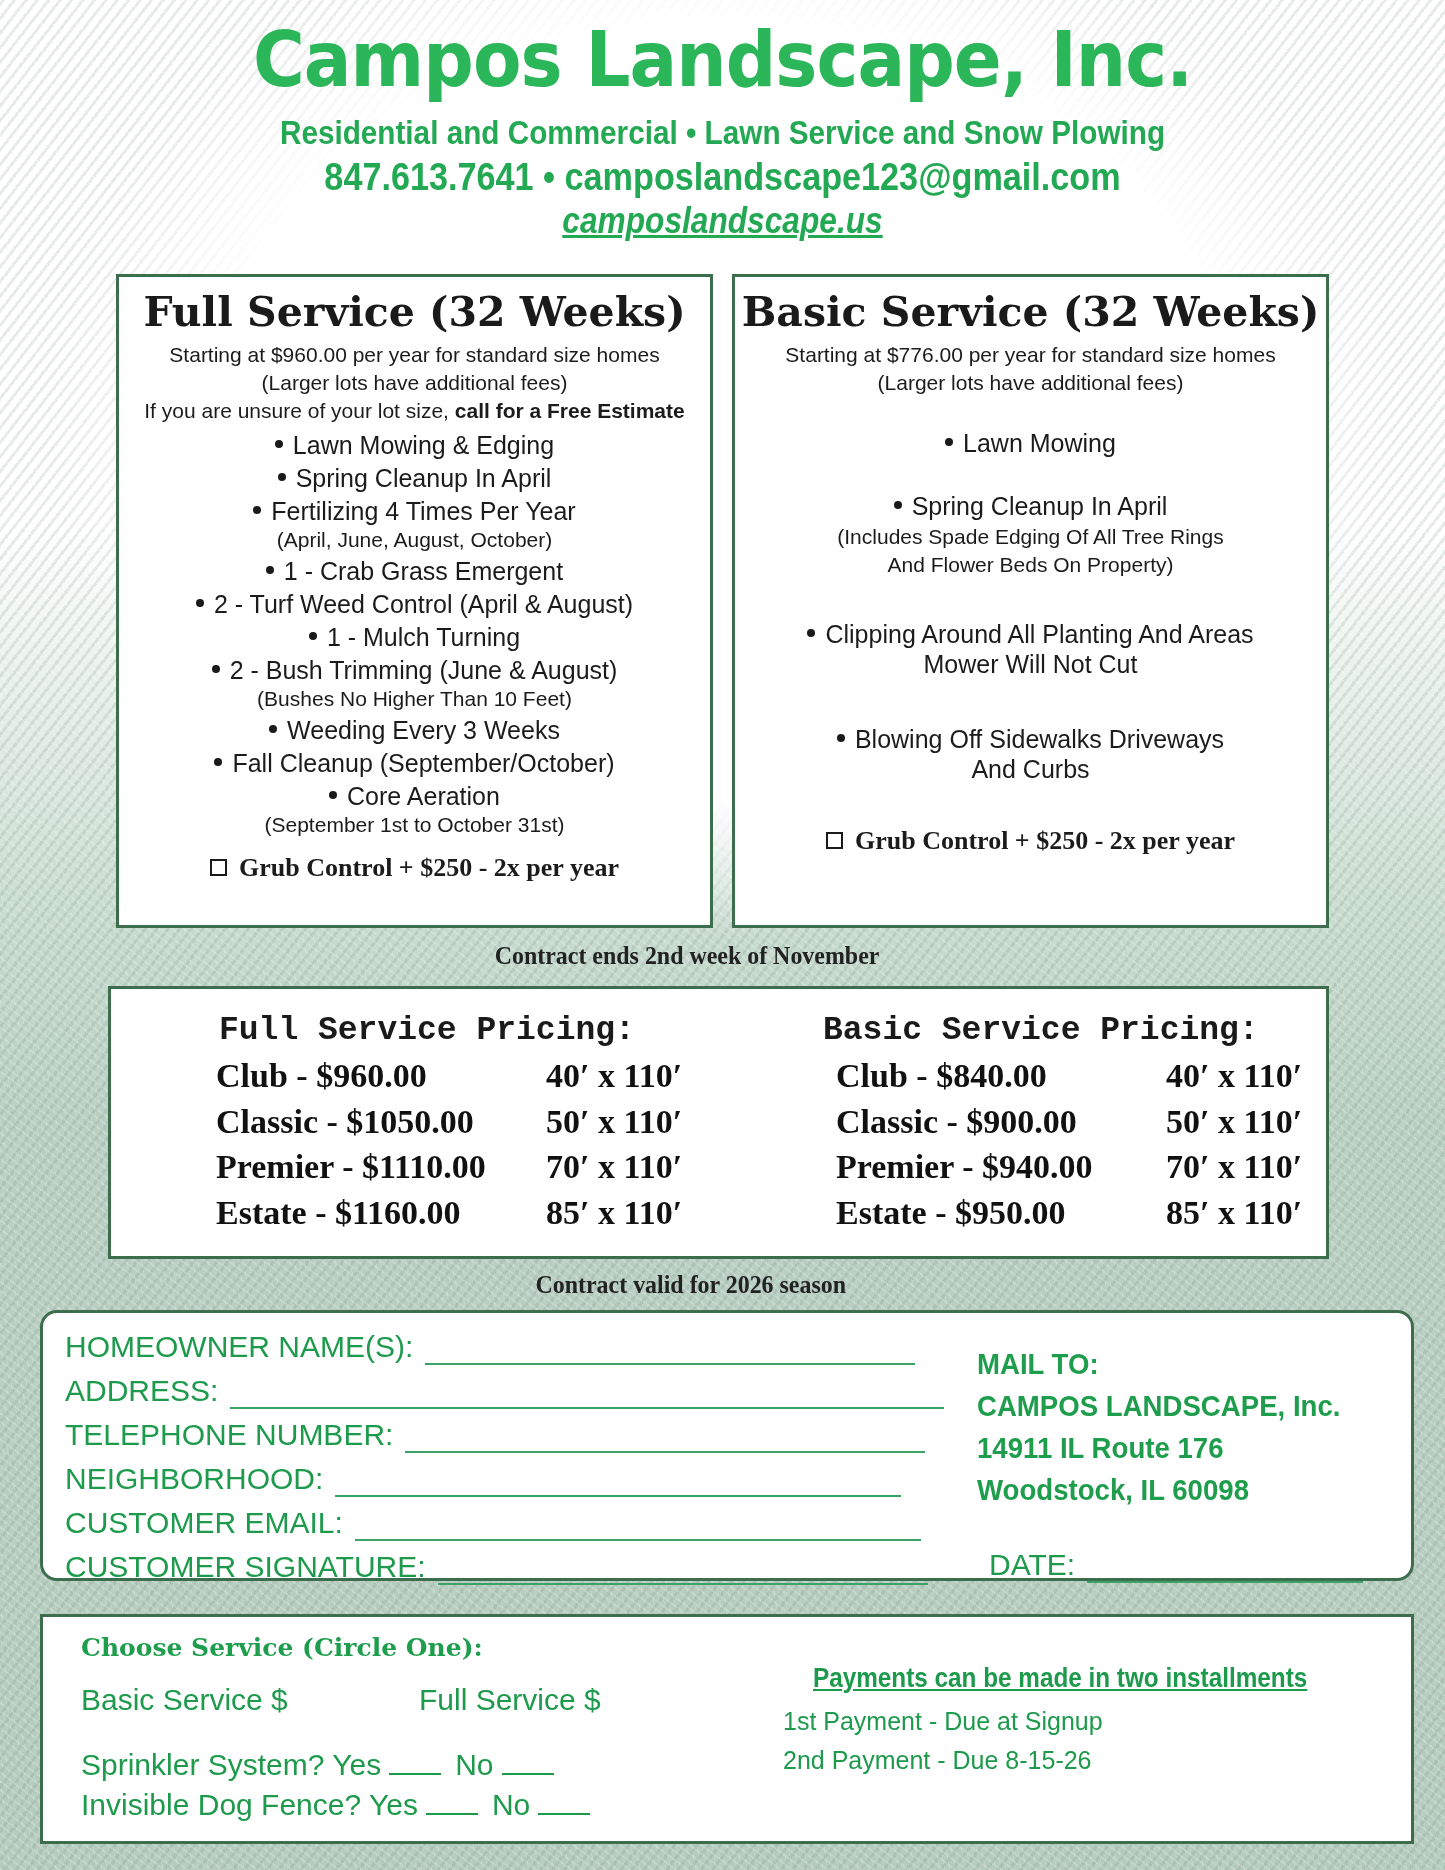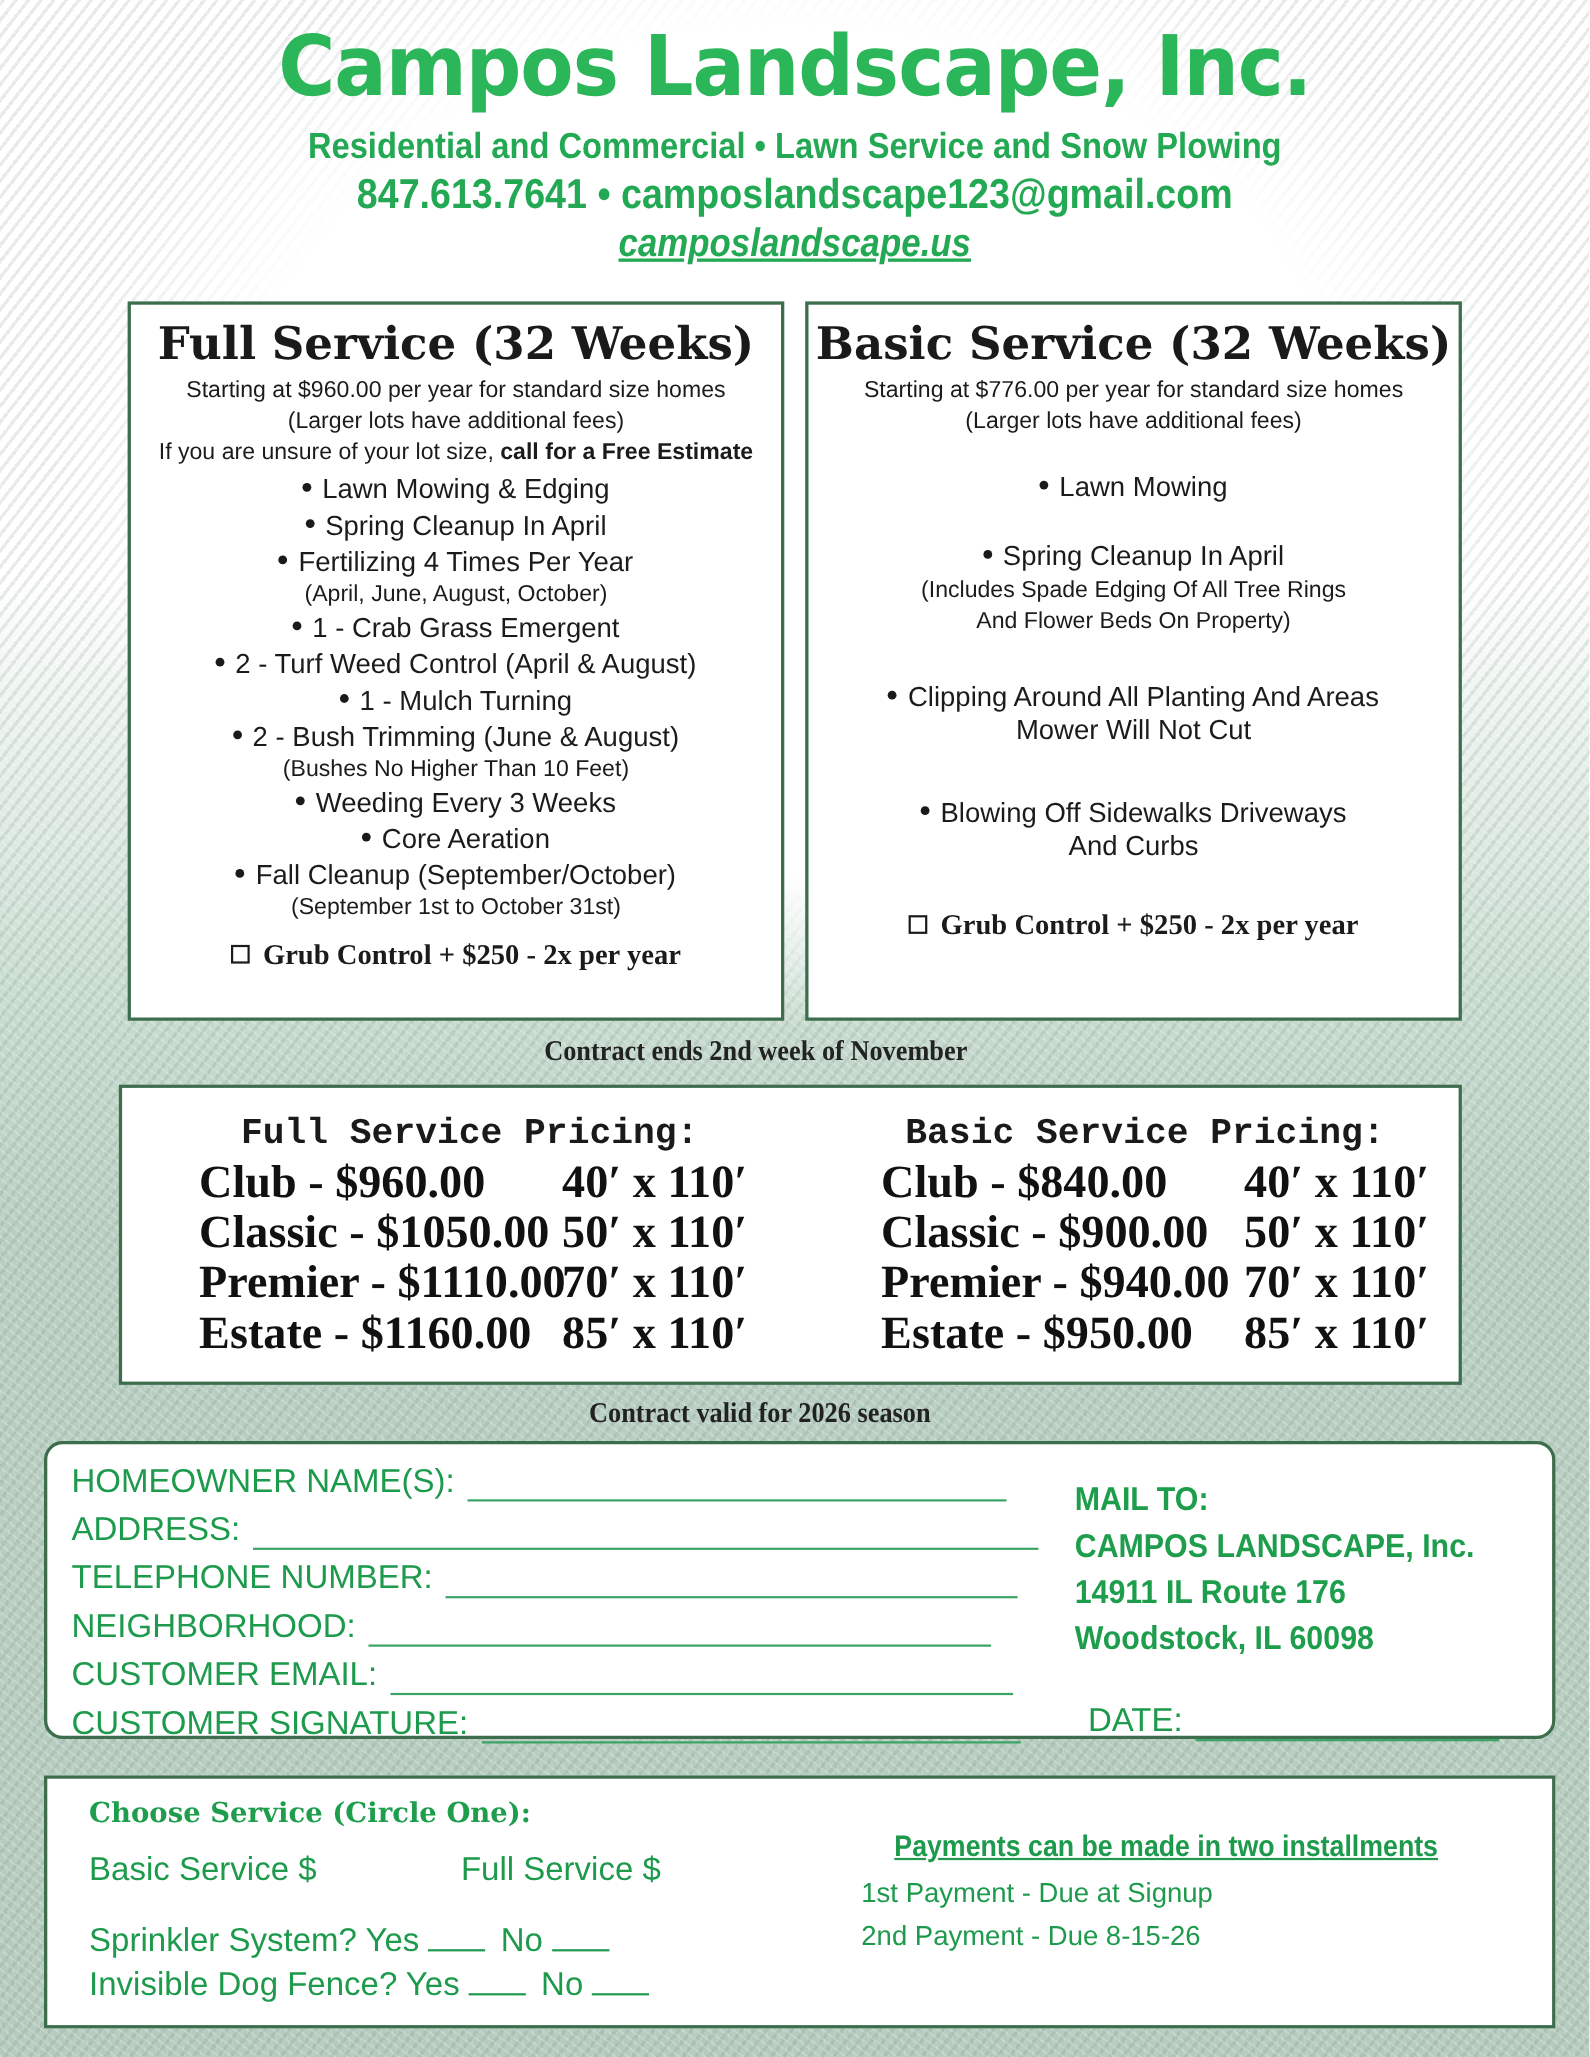--- a/index.html
+++ b/index.html
@@ -52,21 +52,21 @@
     font-size: 26px; color: #222; white-space: nowrap; transform: scaleX(0.92);
   }
   .pricing { left: 108px; top: 986px; width: 1221px; height: 273px; }
   .pcol { position: absolute; top: 20px; }
   .pcol.full { left: 70px; }
   .pcol.basic { left: 690px; }
   .ptitle {
     font-family: Liberation Mono, monospace; font-weight: bold; font-size: 33px;
     line-height: 44px; color: #1a1a1a; white-space: nowrap; margin-left: 38px;
   }
-  .prow { display: flex; font-family: "Liberation Serif", serif; font-weight: bold; font-size: 42px; line-height: 45.5px; color: #111; white-space: nowrap; }
+  .prow { display: flex; font-family: "Liberation Serif", serif; font-weight: bold; font-size: 34px; line-height: 45.5px; color: #111; white-space: nowrap; margin-left: 35px; }
   .prow .tier { width: 330px; }
   .pcol.basic .prow .tier { width: 330px; }
 
   .form { left: 40px; top: 1310px; width: 1374px; height: 271px; border-radius: 17px; }
   .frow { position: absolute; left: 22px; display: flex; align-items: flex-end; color: #1d9a4c; font-size: 30px; line-height: 36px; white-space: nowrap; }
   .frow .line { border-bottom: 2px solid #3aa365; height: 26px; margin-left: 12px; }
   .mail { position: absolute; left: 934px; top: 30px; color: #1e9e4d; font-weight: bold; font-size: 30px; line-height: 42px; white-space: nowrap; transform-origin: left; transform: scaleX(0.92); }
   .date { position: absolute; left: 946px; top: 234px; display: flex; align-items: flex-end; color: #1d9a4c; font-size: 30px; line-height: 36px; }
   .date .line { border-bottom: 2px solid #3aa365; width: 276px; height: 26px; margin-left: 12px; }
 
@@ -103,22 +103,22 @@
     <div class="item"><span class="bul"></span><span>Lawn Mowing &amp; Edging</span></div>
     <div class="item"><span class="bul"></span><span>Spring Cleanup In April</span></div>
     <div class="item"><span class="bul"></span><span>Fertilizing 4 Times Per Year</span></div>
     <div class="note">(April, June, August, October)</div>
     <div class="item" style="margin-top:3px"><span class="bul"></span><span>1 - Crab Grass Emergent</span></div>
     <div class="item"><span class="bul"></span><span>2 - Turf Weed Control (April &amp; August)</span></div>
     <div class="item"><span class="bul"></span><span>1 - Mulch Turning</span></div>
     <div class="item"><span class="bul"></span><span>2 - Bush Trimming (June &amp; August)</span></div>
     <div class="note">(Bushes No Higher Than 10 Feet)</div>
     <div class="item" style="margin-top:3px"><span class="bul"></span><span>Weeding Every 3 Weeks</span></div>
+    <div class="item"><span class="bul"></span><span>Fall Cleanup (September/October)</span></div>
     <div class="item"><span class="bul"></span><span>Core Aeration</span></div>
-    <div class="item"><span class="bul"></span><span>Fall Cleanup (September/October)</span></div>
     <div class="note">(September 1st to October 31st)</div>
   </div>
   <div class="grub" style="margin-top:14px"><span class="cb"></span><span>Grub Control + $250 - 2x per year</span></div>
 </div>
 
 <div class="box svc basic">
   <div class="svc-title">Basic Service (32 Weeks)</div>
   <div class="svc-sub" style="margin-top:4px">Starting at $776.00 per year for standard size homes</div>
   <div class="svc-sub">(Larger lots have additional fees)</div>
 

